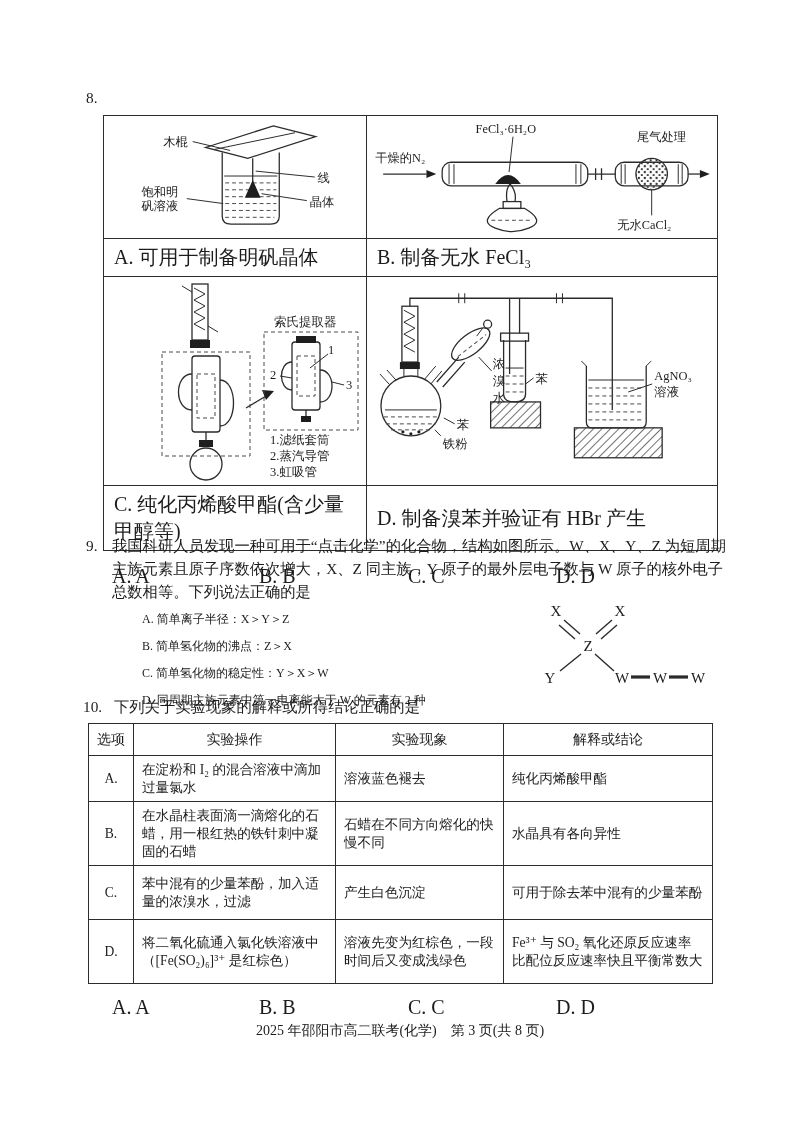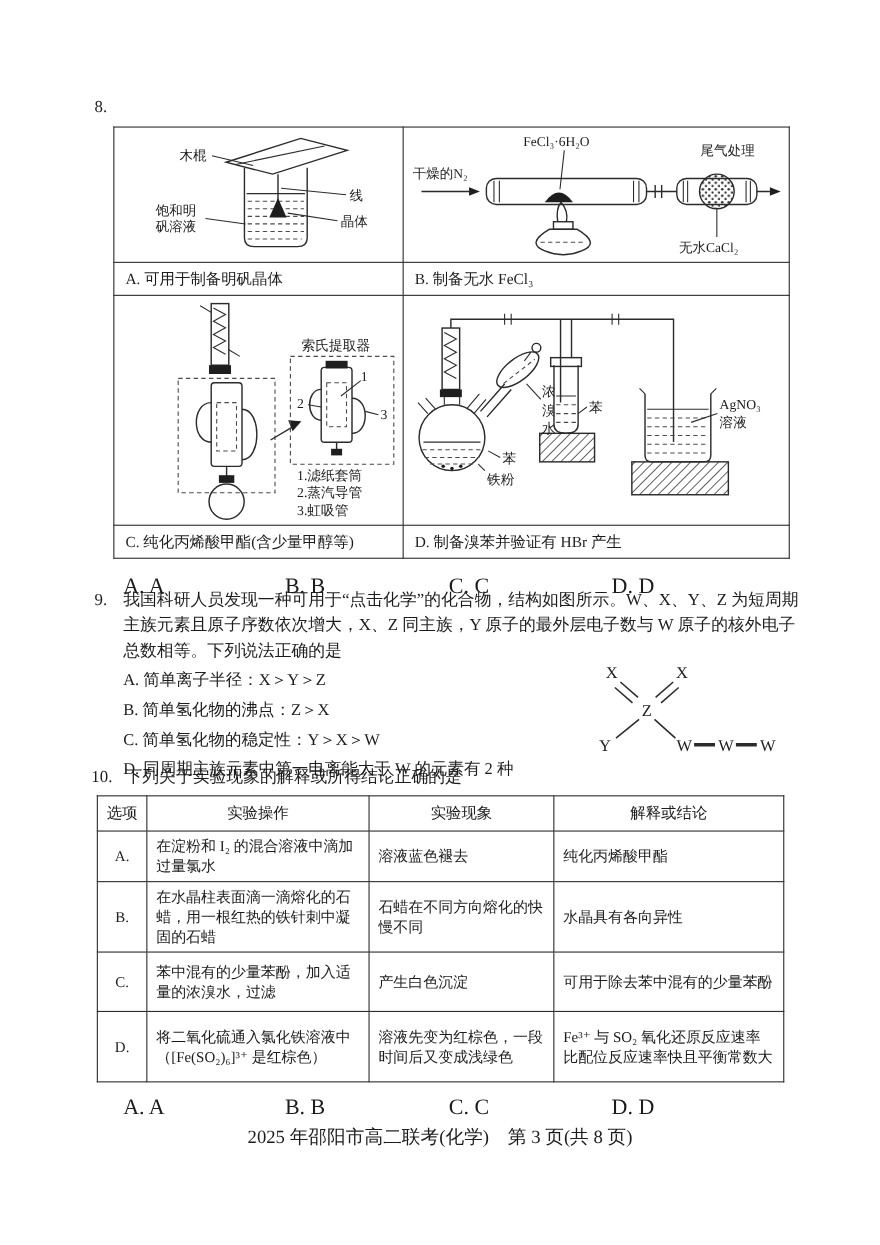--- a/index.html
+++ b/index.html
@@ -17,42 +17,42 @@
   .q8 { left:86px; top:86px; width:640px; }
   .q8 .qnum { width:26px; }
   .q9 { left:86px; top:534px; width:648px; }
   .q9 .qnum { width:26px; }
   .q10 { left:83px; top:695px; width:648px; }
   .q10 .qnum { width:31px; }
 
   table { border-collapse:collapse; }
   .q8-table { margin:6px 0 0 17px; width:614px; table-layout:fixed; }
   .q8-table td { border:1.6px solid #2c2c2c; vertical-align:top; padding:0; }
-  .q8-table .cap { font-size:14px; padding:5px 8px 5px 10px; height:30px; vertical-align:middle; }
+  .q8-table .cap { font-size:20px; padding:5px 8px 5px 10px; height:30px; vertical-align:middle; }
   .diagcell { text-align:center; }
   .diagcell svg { display:block; margin:1px auto; }
 
   .q10-table { margin:5px 0 0 5px; width:624px; table-layout:fixed; }
   .q10-table th, .q10-table td { border:1.4px solid #2c2c2c; font-weight:normal; }
   .q10-table th { font-size:14px; padding:6px 2px; height:32px; }
   .q10-table td { font-size:13.6px; line-height:18px; padding:4px 8px; vertical-align:middle; }
   .q10-table td.optcell { text-align:center; }
 
   .options { margin-left:26px; margin-top:3px; }
-  .options .opt { font-size:15px; line-height:27px; white-space:nowrap; }
+  .options .opt { font-size:12px; line-height:27px; white-space:nowrap;margin-left:30px; }
 
   .ans-row { position:relative; height:24px; margin-top:12px; font-size:20px; }
   .ans-row span { position:absolute; top:0; }
   .q8 .ans-row { margin-top:14px; }
   .ans-1 { left:26px; } .ans-2 { left:173px;text-align:right; } .ans-3 { left:322px; } .ans-4 { left:470px; }
   .q10 .ans-1 { left:29px; } .q10 .ans-2 { left:176px; } .q10 .ans-3 { left:325px; } .q10 .ans-4 { left:473px; }
 
   .structure { position:absolute; left:448px; top:60px; }
 
-  .footer { position:absolute; left:0; top:1022px; width:800px; text-align:center; font-size:17px; }
+  .footer { position:absolute; left:0; top:1022px; width:800px; text-align:center; font-size:14px; }
 
   svg .ln { stroke:#2b2b2b; stroke-width:1.3; fill:none; }
   svg .thin { stroke:#2b2b2b; stroke-width:1; fill:none; }
   svg .dash { stroke:#4a4a4a; stroke-width:1; fill:none; stroke-dasharray:4 3; }
   svg .fillb { fill:#1e1e1e; stroke:none; }
   svg .dlabel { font-size:12.5px; fill:#1c1c1c; font-family:"Liberation Serif","DejaVu Serif",serif; }
   svg .atom { font-size:15px; fill:#1c1c1c; text-anchor:middle; font-family:"Liberation Serif","DejaVu Serif",serif; }
 </style>
 </head>
 <body>

